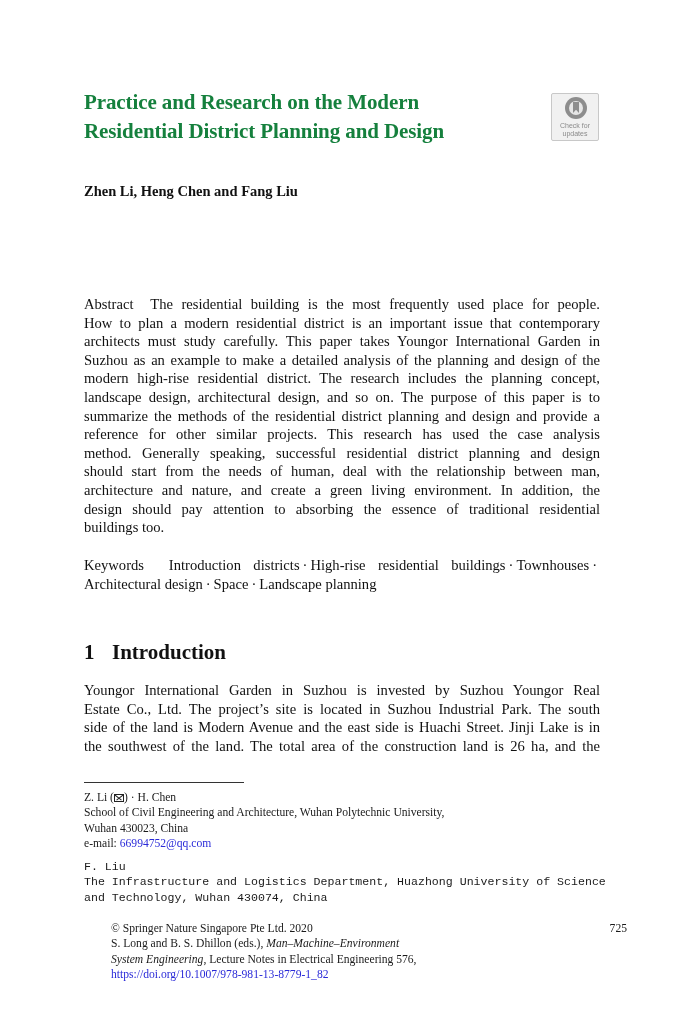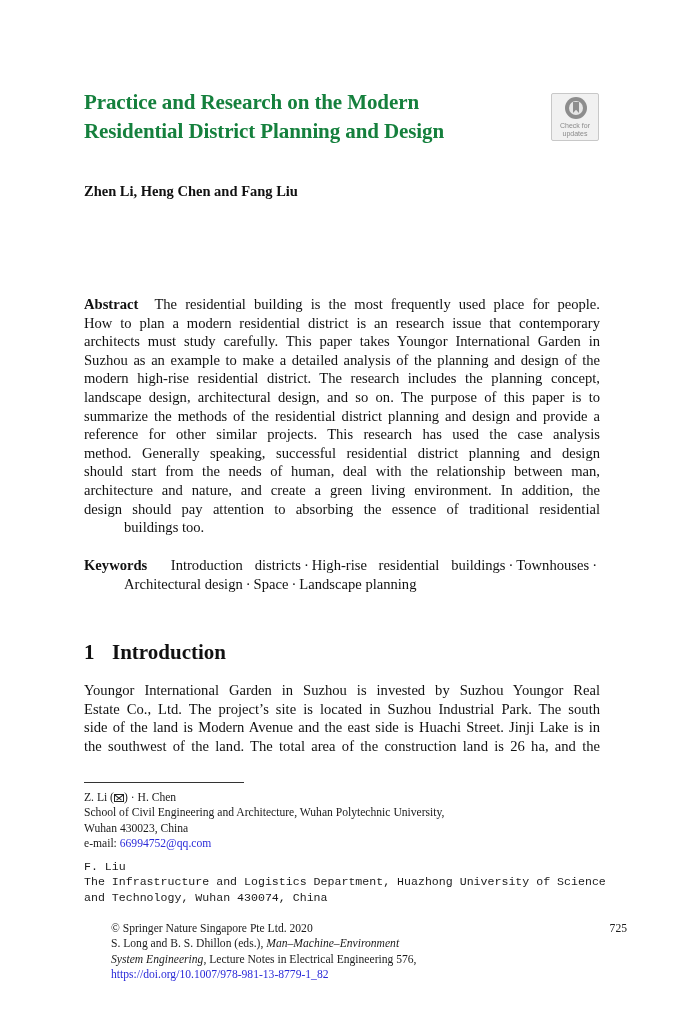--- a/index.html
+++ b/index.html
@@ -14,24 +14,24 @@
     .badge .ring { position: absolute; left: 13px; top: 3px; width: 22px; height: 22px; border-radius: 50%;
                    background: #8d8d8d; }
     .badge .ring .inner { position: absolute; left: 4px; top: 4px; width: 14px; height: 14px; border-radius: 50%; background: #e6e6e6; }
     .badge .ring .mark { position: absolute; left: 8px; top: 5px; width: 6px; height: 11px; background: #8d8d8d;
                          clip-path: polygon(0 0, 100% 0, 100% 100%, 50% 70%, 0 100%); }
     .badge .txt { position: absolute; left: 0; width: 100%; text-align: center; font-family: "Liberation Sans", sans-serif;
                   font-size: 7px; line-height: 8px; color: #8a8a8a; }
     .authors { left: 84px; top: 183px; font-size: 14.5px; font-weight: bold; white-space: nowrap; }
     .para { left: 84px; width: 516px; font-size: 14.6px; line-height: 18.6px; text-align: justify; }
     .para .line { display: block; text-align: justify; text-align-last: justify; white-space: nowrap; height: 18.6px; }
-    .para .line.last { text-align-last: left; margin-left: 40px; }
+    .para .line.last { text-align-last: left; }
     .abstract { top: 295px; }
     .keywords { top: 556px; }
-    .bold { font-weight: bold; }
+    .bold { font-weight: normal; }
     .sep { margin: 0 3px; }
     .section { left: 84px; top: 640px; font-size: 21px; font-weight: bold; white-space: nowrap; }
     .section .num { display: inline-block; width: 28px; }
     .intro { top: 681px; }
     .rule { left: 84px; top: 782px; width: 160px; height: 1px; background: #333; }
     .foot { left: 84px; font-size: 11.6px; line-height: 15.3px; color: #1a1a1a; white-space: nowrap; }
     .foot1 { top: 790px; }
     .foot2 { top: 859px; font-family: Liberation Mono, monospace; }
     .foot3 { top: 921px; width: 516px; margin-left: 27px; }
     .link { color: #2a2ad8; }
@@ -56,21 +56,21 @@
     <div class="mark"></div>
   </div>
   <div class="txt" style="top:28px">Check for</div>
   <div class="txt" style="top:36px">updates</div>
 </div>
 
 <div class="abs authors">Zhen Li, Heng Chen and Fang Liu</div>
 
 <div class="abs para abstract">
   <span class="line"><span class="bold">Abstract</span>&nbsp;&nbsp;<span>The residential building is the most frequently used place for people.</span></span>
-  <span class="line">How to plan a modern residential district is an research issue that contemporary</span>
+  <span class="line">How to plan a modern residential district is an important issue that contemporary</span>
   <span class="line">architects must study carefully. This paper takes Youngor International Garden in</span>
   <span class="line">Suzhou as an example to make a detailed analysis of the planning and design of the</span>
   <span class="line">modern high-rise residential district. The research includes the planning concept,</span>
   <span class="line">landscape design, architectural design, and so on. The purpose of this paper is to</span>
   <span class="line">summarize the methods of the residential district planning and design and provide a</span>
   <span class="line">reference for other similar projects. This research has used the case analysis</span>
   <span class="line">method. Generally speaking, successful residential district planning and design</span>
   <span class="line">should start from the needs of human, deal with the relationship between man,</span>
   <span class="line">architecture and nature, and create a green living environment. In addition, the</span>
   <span class="line">design should pay attention to absorbing the essence of traditional residential</span>

